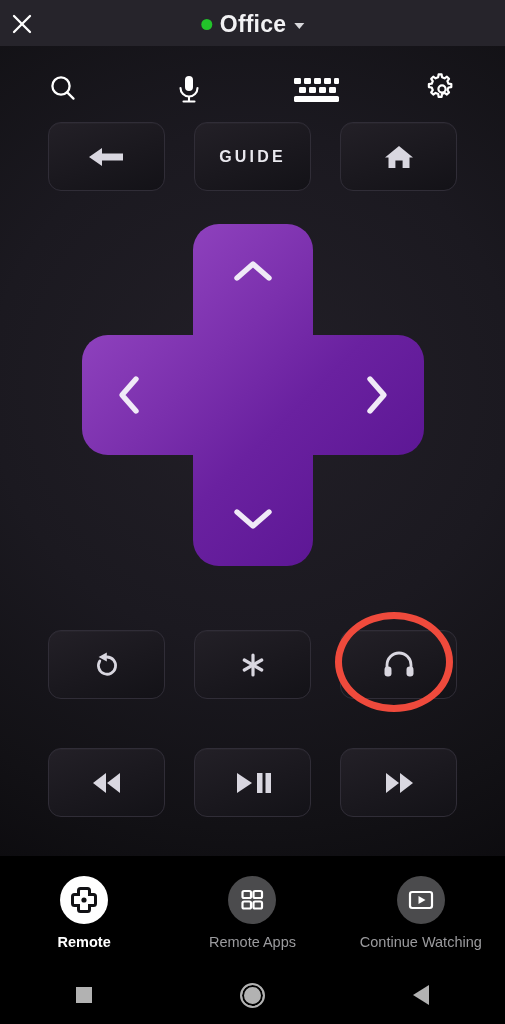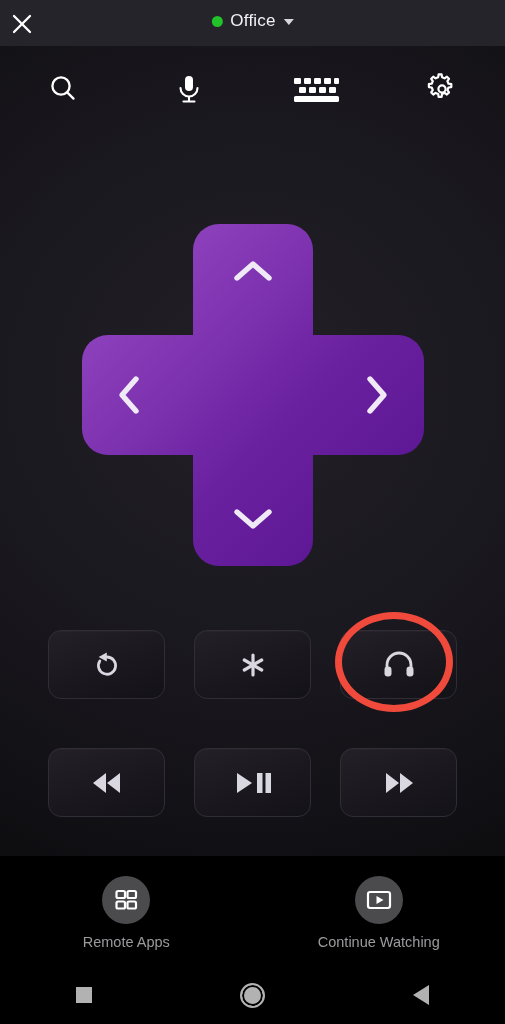--- a/index.html
+++ b/index.html
@@ -48,22 +48,23 @@
     padding: 1px 4px;
   }
   .status-dot {
     width: 11px; height: 11px;
     border-radius: 50%;
     background: #22c32a;
     flex: 0 0 auto;
   }
   .device-name {
     color: #f2f2f4;
-    font-size: 17px;
+    font-size: 23px;
     letter-spacing: 0.2px;
+    font-weight: bold;
   }
   .chev-down {
     width: 0; height: 0;
     border-left: 5px solid transparent;
     border-right: 5px solid transparent;
     border-top: 6px solid #d8d8dc;
     margin-top: 2px;
   }
 
   
@@ -331,20 +332,39 @@
           <g fill="none" stroke="#ffffff" stroke-width="2.2" stroke-linejoin="round">
             <path d="M17 5.2
                      l2.6 1.1 2.3-1.6 2.1 2.1-1.6 2.3 1.1 2.6 2.8 0.4v3l-2.8 0.4-1.1 2.6 1.6 2.3-2.1 2.1-2.3-1.6-2.6 1.1-0.4 2.8h-3l-0.4-2.8-2.6-1.1-2.3 1.6-2.1-2.1 1.6-2.3-1.1-2.6-2.8-0.4v-3l2.8-0.4 1.1-2.6-1.6-2.3 2.1-2.1 2.3 1.6 2.6-1.1 0.4-2.8h3z"></path>
             <circle cx="17" cy="17" r="3.6"></circle>
           </g>
         </svg>
       </div>
 
     </div>
 
+    <div class="btn-row" style="top: 76px;">
+
+      <div class="pill">
+        <svg width="44" height="28" viewBox="0 0 44 28">
+          <path d="M4 14 L17 5 L17 10.6 L38 10.6 L38 17.4 L17 17.4 L17 23 Z" fill="#d9d7e0"></path>
+        </svg>
+      </div>
+
+      <div class="pill guide">
+        <span class="guide-label">GUIDE</span>
+      </div>
+
+      <div class="pill">
+        <svg width="34" height="30" viewBox="0 0 34 30">
+          <path d="M17 4 L31 15.5 L27.5 15.5 L27.5 26 L20.6 26 L20.6 18.5 L13.4 18.5 L13.4 26 L6.5 26 L6.5 15.5 L3 15.5 Z" fill="#d9d7e0"></path>
+        </svg>
+      </div>
+
+    </div>
 
     <div class="dpad-wrap">
       <div class="dpad-arm dpad-v"></div>
       <div class="dpad-arm dpad-h"></div>
 
       <div class="dpad-glyph g-up">
         <svg width="46" height="28" viewBox="0 0 46 28">
           <polyline points="7,20 23,6 39,20" fill="none" stroke="#f0eaf7" stroke-width="5.4" stroke-linecap="round" stroke-linejoin="round"></polyline>
         </svg>
       </div>
@@ -425,20 +445,29 @@
       </div>
 
     </div>
 
   </div>
 
   <div class="annot-ellipse"></div>
 
   <div class="tabbar">
 
+    <div class="tab">
+      <div class="tab-icon active">
+        <svg width="32" height="32" viewBox="0 0 32 32">
+          <path d="M12.5 4.5 h7 a2 2 0 0 1 2 2 v4 h4 a2 2 0 0 1 2 2 v7 a2 2 0 0 1 -2 2 h-4 v4 a2 2 0 0 1 -2 2 h-7 a2 2 0 0 1 -2 -2 v-4 h-4 a2 2 0 0 1 -2 -2 v-7 a2 2 0 0 1 2 -2 h4 v-4 a2 2 0 0 1 2 -2 z" fill="none" stroke="#111114" stroke-width="3"></path>
+          <circle cx="16" cy="16" r="2.6" fill="#111114"></circle>
+        </svg>
+      </div>
+      <span class="tab-label active">Remote</span>
+    </div>
 
     <div class="tab">
       <div class="tab-icon inactive">
         <svg width="28" height="28" viewBox="0 0 28 28">
           <g fill="none" stroke="#ffffff" stroke-width="2.2">
             <rect x="4.5" y="5" width="8.5" height="7" rx="1.6"></rect>
             <rect x="15.5" y="5" width="8.5" height="7" rx="1.6"></rect>
             <rect x="4.5" y="15.5" width="8.5" height="7" rx="1.6"></rect>
             <rect x="15.5" y="15.5" width="8.5" height="7" rx="1.6"></rect>
           </g>

